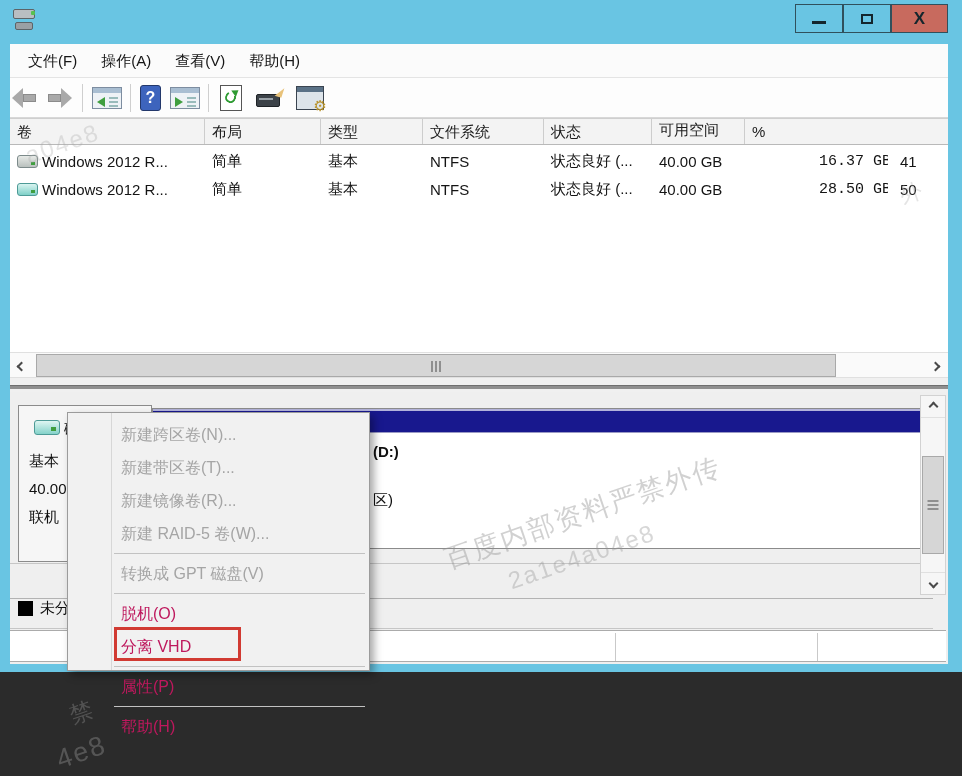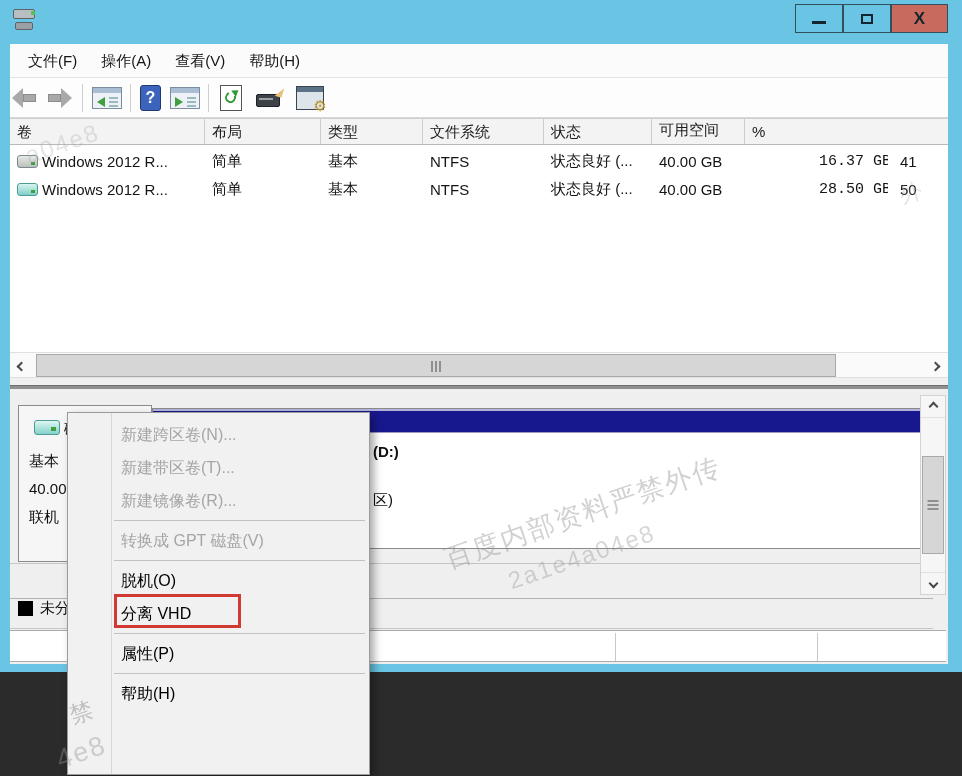--- a/index.html
+++ b/index.html
@@ -125,25 +125,25 @@
     border:1px solid #d2d2d2;}
   .vsbtn{position:absolute;left:0;width:24px;height:22px;display:flex;align-items:center;justify-content:center;background:#f6f6f6;}
   #vs-up{top:0;border-bottom:1px solid #e0e0e0;}
   #vs-down{bottom:0;border-top:1px solid #e0e0e0;}
   #vs-thumb{position:absolute;left:1px;top:60px;width:22px;height:98px;background:#d6d6d6;border:1px solid #a9a9a9;}
   #vs-thumb .grip{position:absolute;left:50%;top:50%;width:11px;height:10px;transform:translate(-50%,-50%);
     display:flex;flex-direction:column;gap:2px;}
   #vs-thumb .grip i{height:2px;width:11px;background:#8f8f8f;}
 
   
-  #ctx{position:absolute;left:67px;top:412px;width:303px;height:363px;background:#f1f1f1;
+  #ctx{position:absolute;left:67px;top:412px;width:303px;height:259px;background:#f1f1f1;
     border:1px solid #9b9b9b;box-shadow:4px 4px 8px rgba(0,0,0,0.35);padding-top:5px;z-index:50;}
   #ctx .gutter{position:absolute;left:43px;top:0;width:1px;height:100%;background:#d7d7d7;}
   .ctx-item{position:relative;height:33px;line-height:33px;padding-left:53px;font-size:16px;
-    color:#000000;white-space:nowrap;}
+    color:#be185d;white-space:nowrap;}
   .ctx-item.disabled{color:#a5a5a5;}
   .ctx-sep{height:7px;position:relative;}
   .ctx-sep i{position:absolute;left:46px;right:4px;top:3px;height:1px;background:#c2c2c2;display:block;}
   #red-box{position:absolute;left:46px;top:-3px;width:127px;height:34px;border:3px solid #d13a32;z-index:5;}
 
   
   .wm{position:absolute;z-index:100;pointer-events:none;white-space:nowrap;
     transform:rotate(-19deg);letter-spacing:2px;}
   #wm-main{left:438px;top:495px;font-size:27px;color:rgba(145,145,145,0.42);}
   #wm-id{left:505px;top:543px;font-size:24px;color:rgba(150,150,150,0.38);}
@@ -325,20 +325,21 @@
     </div>
 
   </div>
 </div>
 
 <div id="ctx">
   <span class="gutter"></span>
   <div class="ctx-item disabled">新建跨区卷(N)...</div>
   <div class="ctx-item disabled">新建带区卷(T)...</div>
   <div class="ctx-item disabled">新建镜像卷(R)...</div>
+  <div class="ctx-item disabled">新建 RAID-5 卷(W)...</div>
   <div class="ctx-sep">
       <i></i>
     </div>
   <div class="ctx-item disabled">转换成 GPT 磁盘(V)</div>
   <div class="ctx-sep">
       <i></i>
     </div>
   <div class="ctx-item">脱机(O)</div>
   <div class="ctx-item">
     <span>分离 VHD</span>

